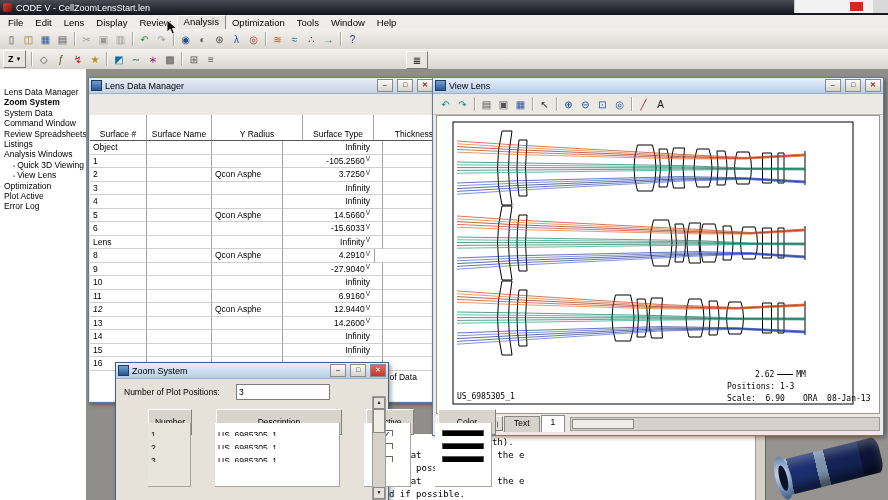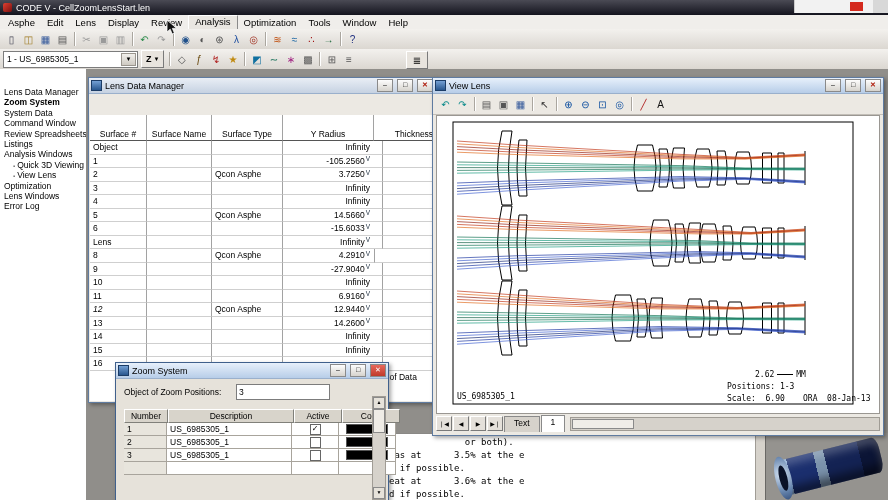--- a/index.html
+++ b/index.html
@@ -78,21 +78,21 @@
   
   #dlg-zoom{left:29px;top:293px;width:272px;height:138px;z-index:3;background:#e6e2da;border:1px solid #40608c;}
   .dlg-body{position:relative;height:123px;}
   .dlg-label{position:absolute;left:8px;top:8px;font-size:8.5px;}
   .dlg-input{position:absolute;left:120px;top:5px;width:88px;height:14px;border:1px solid #7c7c7c;background:#fff;
     font-family:"Liberation Sans",sans-serif;font-size:8.5px;padding:0 2px;}
   .ztable{position:absolute;left:8px;top:30px;font-size:8.5px;}
   .zrow{display:flex;height:13px;}
   .zrow.zhead{height:14px;}
   .zcell{border:1px solid #a8a49c;border-top:none;border-left:none;background:#fff;display:flex;align-items:center;
-    padding:0 3px;overflow:hidden;white-space:nowrap;}
+    padding:12px 3px;overflow:hidden;white-space:nowrap;margin-left:24px;}
   .zrow.zhead .zcell{background:#d8d4cb;border:1px solid;border-color:#fff #80807a #80807a #fff;justify-content:center;}
   .zcell.gut{background:#e8e5dd;}
   .cbox{width:9px;height:9px;border:1px solid #666;background:#fff;margin:0 auto;font-size:8px;line-height:8px;text-align:center;}
   .swatch{width:40px;height:8px;background:#000;border:1px solid #555;margin:0 auto;}
   .sb-v{position:absolute;right:2px;top:17px;bottom:2px;width:12px;background:#d6d2cb;border:1px solid #a09c95;}
   .sb-btn{position:absolute;left:0;width:10px;height:10px;background:#e6e2da;border:1px solid #8a8a8a;
     font-size:5px;text-align:center;line-height:9px;}
   .sb-thumb{position:absolute;left:0;top:12px;width:10px;height:22px;background:#efece6;border:1px solid #8a8a8a;}
   
   .txt-win{position:absolute;left:299px;top:364px;width:370px;height:67px;background:#fff;
@@ -118,21 +118,21 @@
   <div class="titlebar">
     <span class="app-icon"></span>
     <span>CODE V - CellZoomLensStart.len</span>
     <div class="tr-frag">
       <div class="red"></div>
       <div class="gray"></div>
     </div>
   </div>
 
   <div class="menubar" id="menubar">
-      <div class="menu-item">Asphe</div>
+      <div class="menu-item">File</div>
       <div class="menu-item">Edit</div>
       <div class="menu-item">Lens</div>
       <div class="menu-item">Display</div>
       <div class="menu-item">Review</div>
       <div class="menu-item active">Analysis</div>
       <div class="menu-item">Optimization</div>
       <div class="menu-item">Tools</div>
       <div class="menu-item">Window</div>
       <div class="menu-item">Help</div>
     </div>
@@ -157,24 +157,20 @@
       <div class="tb-icon" style="color: rgb(160, 48, 32);">◎</div>
       <div class="tb-sep"></div>
       <div class="tb-icon" style="color: rgb(192, 80, 16);">≋</div>
       <div class="tb-icon" style="color: rgb(16, 96, 160);">≈</div>
       <div class="tb-icon" style="color: rgb(160, 16, 16);">∴</div>
       <div class="tb-icon" style="color: rgb(16, 96, 48);">→</div>
       <div class="tb-sep"></div>
       <div class="tb-icon" style="color: rgb(32, 48, 128);">?</div>
     </div>
   <div class="toolbar toolbar2" id="toolbar2">
-    <div class="combo">
-      <span>1 - US_6985305_1</span>
-      <span class="combo-arrow">▼</span>
-    </div>
     <div class="zbtn">
       <span>Z</span>
         <span class="dn">▼</span>
     </div>
     <div class="tb-sep"></div>
     <span id="toolbar2-icons" style="display:flex;align-items:center;">
         <div class="tb-icon" style="color: rgb(85, 85, 85);">◇</div>
         <div class="tb-icon" style="color: rgb(106, 74, 16);">ƒ</div>
         <div class="tb-icon" style="color: rgb(176, 32, 32);">↯</div>
         <div class="tb-icon" style="color: rgb(192, 138, 16);">★</div>
@@ -196,21 +192,21 @@
       <div class="side-item"><span>Lens Data Manager</span></div>
       <div class="side-item selected"><span>Zoom System</span></div>
       <div class="side-item"><span>System Data</span></div>
       <div class="side-item"><span>Command Window</span></div>
       <div class="side-item"><span>Review Spreadsheets</span></div>
       <div class="side-item"><span>Listings</span></div>
       <div class="side-item"><span>Analysis Windows</span></div>
       <div class="side-item indent"><span class="tree-ico">▪</span><span>Quick 3D Viewing</span></div>
       <div class="side-item indent"><span class="tree-ico">▪</span><span>View Lens</span></div>
       <div class="side-item"><span>Optimization</span></div>
-      <div class="side-item"><span>Lens Windows</span></div>
+      <div class="side-item"><span>Plot Active</span></div>
       <div class="side-item"><span>Error Log</span></div>
     </div>
 
   <div class="mdi">
 
     <div class="txt-win" id="txt-win"><div>              or both).</div><div>eas at      3.5% at the e</div><div>d if possible.</div><div>eat at      3.6% at the e</div><div>d if possible.</div></div>
     <div class="txt-sb"></div>
     <div class="panel3d">
       <div class="barrel">
         <div class="body"></div>
@@ -224,22 +220,22 @@
         <span class="win-ico"></span>
         <span class="t">Lens Data Manager</span>
         <span class="win-btn">–</span>
         <span class="win-btn">□</span>
         <span class="win-btn x">✕</span>
       </div>
       <div class="grid" id="ldm-grid">
           <div class="grow head">
             <div class="gcell" style="width: 50px; flex: 0 0 auto;">Surface #</div>
             <div class="gcell" style="width: 58px; flex: 0 0 auto;">Surface Name</div>
+            <div class="gcell" style="width: 84px; flex: 0 0 auto;">Y Radius</div>
             <div class="gcell" style="width: 64px; flex: 0 0 auto;">Surface Type</div>
-            <div class="gcell" style="width: 84px; flex: 0 0 auto;">Y Radius</div>
             <div class="gcell" style="width: 74px; flex: 0 0 auto;">Thickness</div>
           </div>
           <div class="grow">
             <div class="gcell" style="width: 50px; flex: 0 0 auto; text-align: right;">Object</div>
             <div class="gcell" style="width: 58px; flex: 0 0 auto;"></div>
             <div class="gcell" style="width: 64px; flex: 0 0 auto;"></div>
             <div class="gcell num" style="width: 84px; flex: 0 0 auto; padding-right: 12px;">
               <span>Infinity</span>
             </div>
             <div class="gcell num" style="width: 74px; flex: 0 0 auto; padding-right: 6px;"></div>
@@ -531,21 +527,21 @@
 
     <div class="win" id="dlg-zoom">
       <div class="win-title">
         <span class="win-ico"></span>
         <span class="t">Zoom System</span>
         <span class="win-btn">–</span>
         <span class="win-btn">□</span>
         <span class="win-btn redbg">✕</span>
       </div>
       <div class="dlg-body">
-        <span class="dlg-label">Object of Zoom Positions:</span>
+        <span class="dlg-label">Number of Plot Positions:</span>
         <input class="dlg-input" value="3" style="">
         <div class="ztable" id="ztable">
             <div class="zrow zhead">
               <div class="zcell" style="width: 36px; flex: 0 0 auto;">Number</div>
               <div class="zcell" style="width: 118px; flex: 0 0 auto;">Description</div>
               <div class="zcell" style="width: 40px; flex: 0 0 auto;">Active</div>
               <div class="zcell" style="width: 50px; flex: 0 0 auto;">Color</div>
             </div>
             <div class="zrow">
               <div class="zcell gut" style="width: 36px; flex: 0 0 auto;">1</div>

